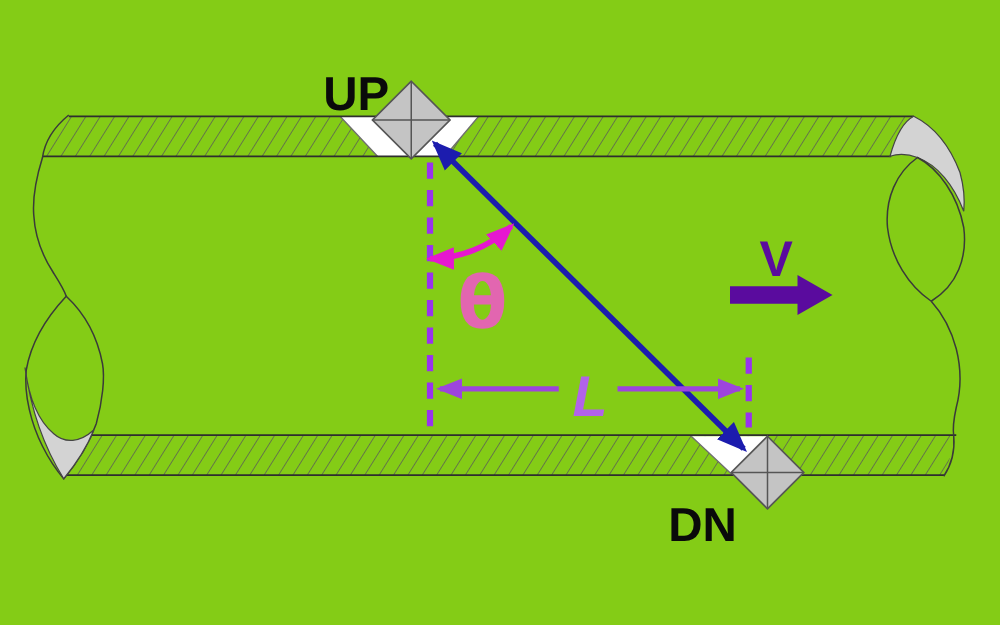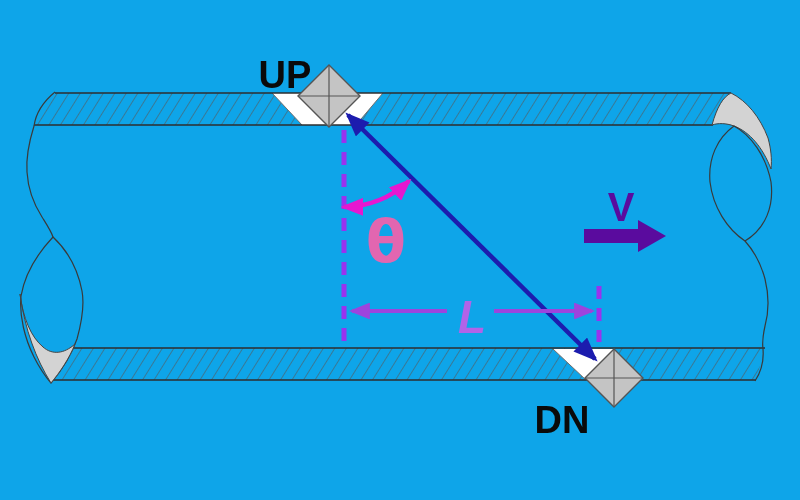--- a/index.html
+++ b/index.html
@@ -1,16 +1,16 @@
 <!DOCTYPE html>
 <html><head>
 <meta charset="utf-8">
 <style>
   html,body{margin:0;padding:0;background:#fff;}
-  #stage{position:relative;width:800px;height:500px;background:#0ea5e9;overflow:hidden;}
+  #stage{position:relative;width:800px;height:500px;background:#84cc16;overflow:hidden;}
   svg{display:block;}
   text{font-family:"Liberation Sans",sans-serif;}
   .lbl-black{fill:#0a0a0a;font-weight:bold;font-size:38px;}
   .lbl-theta{font-family:"DejaVu Sans",sans-serif;font-weight:bold;font-size:58px;}
   .lbl-L{font-style:italic;font-weight:bold;font-size:46px;}
   .lbl-V{font-weight:bold;font-size:40px;}
   .wall-edge{stroke:#2e2e2e;stroke-width:1.4;fill:none;}
   .notch-edge{stroke:#6e6e6e;stroke-width:1;}
   .break-line{stroke:#3a3a3a;stroke-width:1.2;fill:none;}
 </style>

